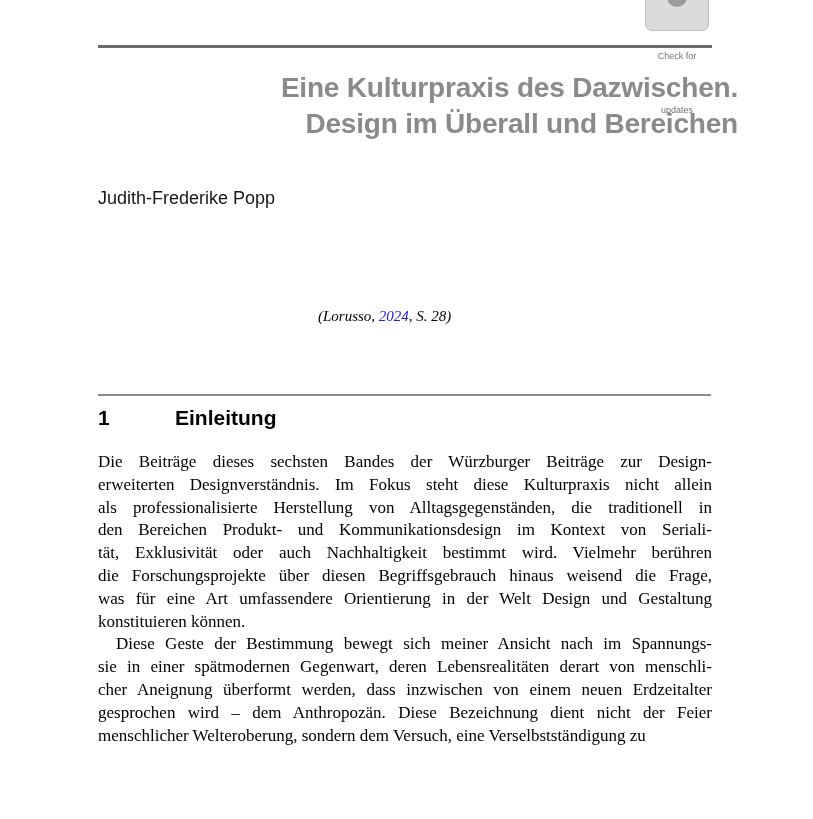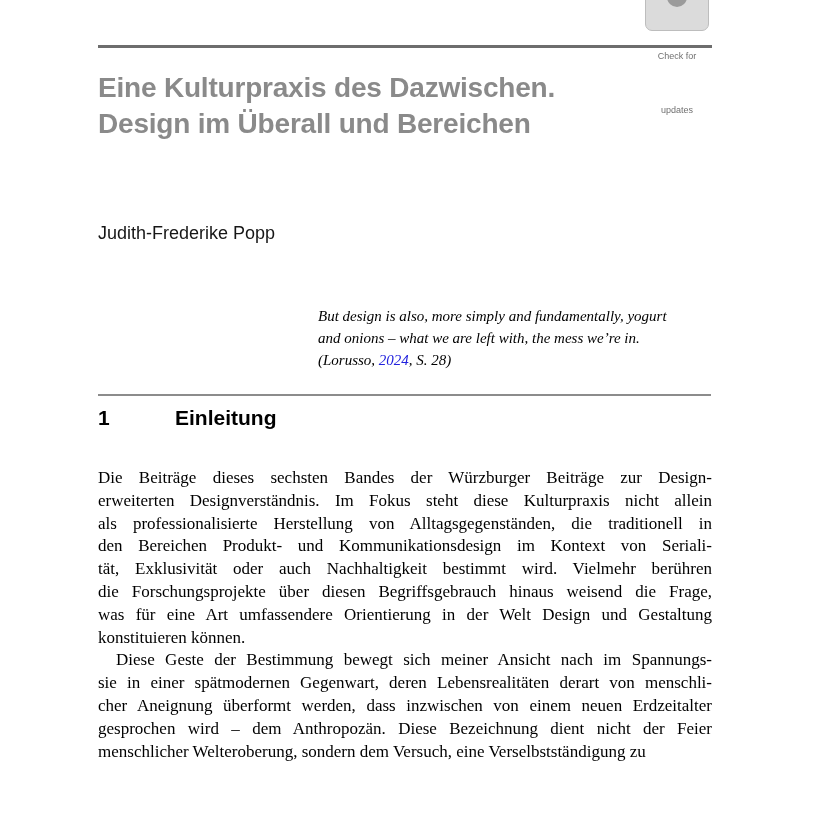--- a/index.html
+++ b/index.html
@@ -41,28 +41,28 @@
     position:absolute; left:98px; top:394px;
     width:613px; height:2px; background:#8c8c8c;
   }
 
   .title {
     position:absolute; left:98px; top:70px; width:640px;
     font-family:"Liberation Sans", sans-serif;
     font-weight:bold; font-size:28px; line-height:36px;
     letter-spacing:-0.2px;
     color:#8a8a8a;
+    text-align:right;
   }
 
   .author {
     position:absolute; left:98px; top:186px; width:500px;
     font-family:"Liberation Sans", sans-serif;
     font-size:18px; line-height:24px;
     color:#161616;
-    margin-top:35px;
   }
 
   .epigraph {
     position:absolute; left:318px; top:305px; width:400px;
     font-style:italic;
     font-size:15px; line-height:22px;
     color:#000000;
   }
   .epi-line { text-align:left; }
   .epi-link { color:#2222dd; cursor:pointer; }
@@ -72,21 +72,20 @@
     font-family:"Liberation Sans", sans-serif;
     font-weight:bold; font-size:21px; line-height:28px;
     color:#000000;
   }
   .section-number { display:inline-block; width:77px; }
 
   .body-text {
     position:absolute; left:98px; top:451px; width:614px;
     font-size:17px; line-height:22.8px;
     color:#000000;
-    margin-top:16px;
   }
   .line {
     text-align:justify;
     text-align-last:justify;
   }
   .line.last { text-align-last:left; }
   .line.indent { text-indent:18px; }
 </style>
 </head>
 <body>
@@ -102,24 +101,20 @@
   <div class="rule-top"></div>
 
   <div class="title">
     <div>Eine Kulturpraxis des Dazwischen.</div>
     <div>Design im Überall und Bereichen</div>
   </div>
 
   <div class="author">Judith-Frederike Popp</div>
 
   <div class="epigraph">
-    <div>
-        <div class="epi-line">But design is also, more simply and fundamentally, yogurt</div>
-        <div class="epi-line last">and onions – what we are left with, the mess we’re in.</div>
-      </div>
     <div class="epi-line"><span>(Lorusso, </span><span class="epi-link">2024</span><span>, S. 28)</span></div>
   </div>
 
   <div class="rule-mid"></div>
 
   <div class="section-heading">
     <span class="section-number">1</span><span>Einleitung</span>
   </div>
 
   <div class="body-text">

